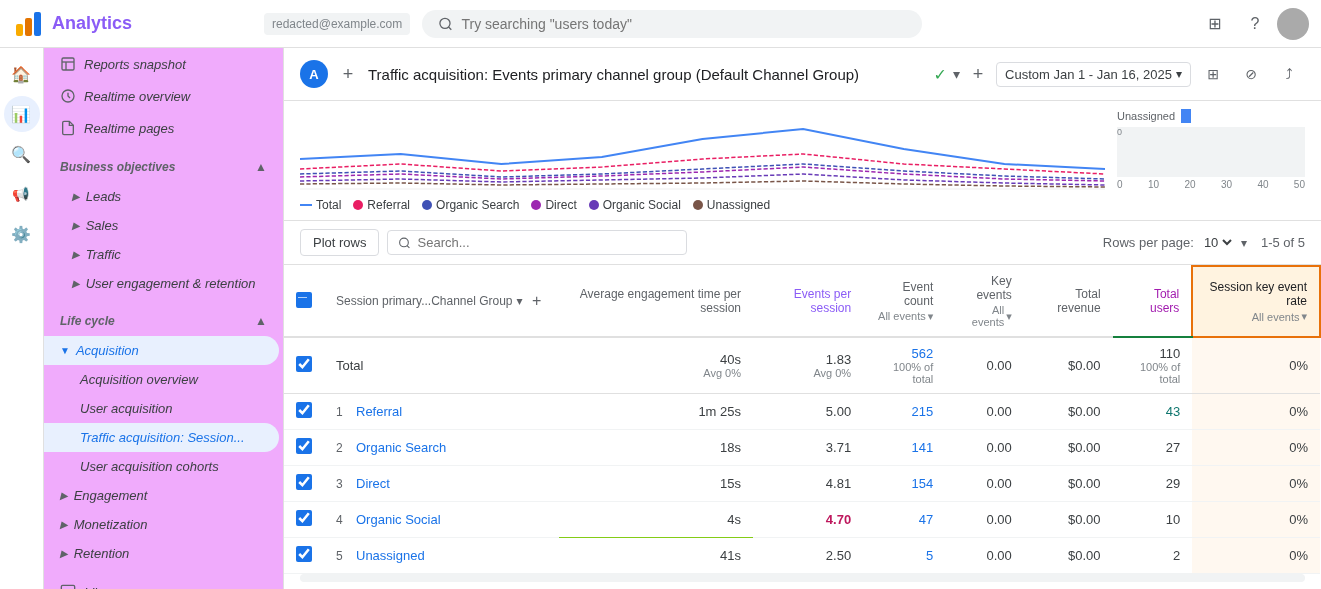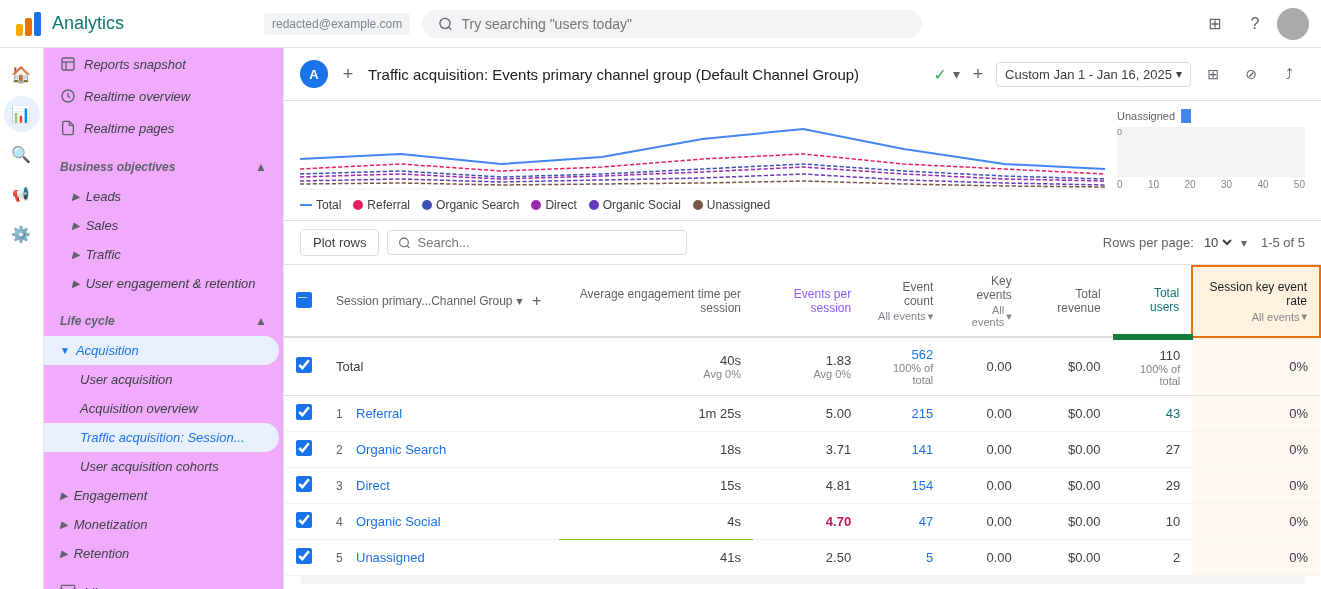--- a/index.html
+++ b/index.html
@@ -47,21 +47,21 @@
 <body>
 
 <div style="position:fixed;top:0;left:0;right:0;height:48px;background:#fff;border-bottom:1px solid #e0e0e0;display:flex;align-items:center;padding:0 12px;gap:12px;z-index:200;">
 
   <div style="display:flex;align-items:center;gap:8px;width:240px;flex-shrink:0;">
     <svg width="32" height="32" viewBox="0 0 32 32">
       <rect x="4" y="16" width="7" height="12" rx="2" fill="#f9ab00"></rect>
       <rect x="13" y="10" width="7" height="18" rx="2" fill="#e37400"></rect>
       <rect x="22" y="4" width="7" height="24" rx="2" fill="#1a73e8"></rect>
     </svg>
-    <span style="font-size:18px;color:#0f766e;font-weight:400;">Analytics</span>
+    <span style="font-size:18px;color:#8b5cf6;font-weight:700;">Analytics</span>
   </div>
 
   <div style="font-size:12px;color:#80868b;background:#f1f3f4;border-radius:4px;padding:4px 8px;cursor:pointer;">
     <span>redacted@example.com</span>
   </div>
 
   <div style="flex:1;max-width:500px;display:flex;align-items:center;background:#f1f3f4;border-radius:24px;padding:6px 16px;gap:8px;">
     <svg width="16" height="16" viewBox="0 0 24 24" fill="none" stroke="#5f6368" stroke-width="2">
         <circle cx="11" cy="11" r="8"></circle>
         <line x1="21" y1="21" x2="16.65" y2="16.65"></line>
@@ -146,25 +146,25 @@
       <span>Life cycle</span>
       <span style="font-size:12px;">▲</span>
     </div>
 
     <div style="display:flex;align-items:center;padding:7px 16px 7px 16px;cursor:pointer;color:#3c4043;font-size:13px;gap:6px;background:#e8f0fe;border-radius:0 20px 20px 0;margin-right:4px;">
       <span style="font-size:10px;color:#1a73e8;">▼</span>
       <span style="color:#1a73e8;font-weight:500;">Acquisition</span>
     </div>
 
     <div style="display:flex;align-items:center;padding:7px 16px 7px 36px;cursor:pointer;color:#3c4043;font-size:13px;">
+      <span>Acquisition overview</span>
+    </div>
+
+    <div style="display:flex;align-items:center;padding:7px 16px 7px 36px;cursor:pointer;color:#3c4043;font-size:13px;">
       <span>User acquisition</span>
-    </div>
-
-    <div style="display:flex;align-items:center;padding:7px 16px 7px 36px;cursor:pointer;color:#3c4043;font-size:13px;">
-      <span>Acquisition overview</span>
     </div>
 
     <div style="display:flex;align-items:center;padding:7px 16px 7px 36px;cursor:pointer;color:#1a73e8;font-size:13px;background:#e8f0fe;border-radius:0 20px 20px 0;margin-right:4px;">
       <span>Traffic acquisition: Session...</span>
     </div>
 
     <div style="display:flex;align-items:center;padding:7px 16px 7px 36px;cursor:pointer;color:#3c4043;font-size:13px;">
       <span>User acquisition cohorts</span>
     </div>
 
@@ -349,21 +349,21 @@
                 <span>Key events</span>
                 <div style="display:flex;align-items:center;gap:2px;font-size:11px;color:#80868b;">
                   <span>All events</span>
                   <span>▾</span>
                 </div>
               </div>
             </th>
             <th style="padding:8px 12px;text-align:right;font-weight:500;color:#5f6368;font-size:12px;border-bottom:2px solid #e0e0e0;">
               <span>Total revenue</span>
             </th>
-            <th style="padding:10px 12px;text-align:right;font-weight:500;color:#0f766e;font-size:12px;border-bottom:6px solid #15803d;">
+            <th style="padding:10px 12px;text-align:right;font-weight:500;color:#a21caf;font-size:12px;border-bottom:2px solid #15803d;">
               <span>Total users</span>
             </th>
             <th style="padding:8px 12px;text-align:right;font-weight:500;color:#202124;font-size:12px;border-bottom:2px solid #e0e0e0;border:2px solid #e8710a;background:#fff3e0;cursor:pointer;">
               <div style="display:flex;flex-direction:column;align-items:flex-end;gap:2px;">
                 <span>Session key event rate</span>
                 <div style="display:flex;align-items:center;gap:2px;font-size:11px;color:#80868b;">
                   <span>All events</span>
                   <span>▾</span>
                 </div>
               </div>

